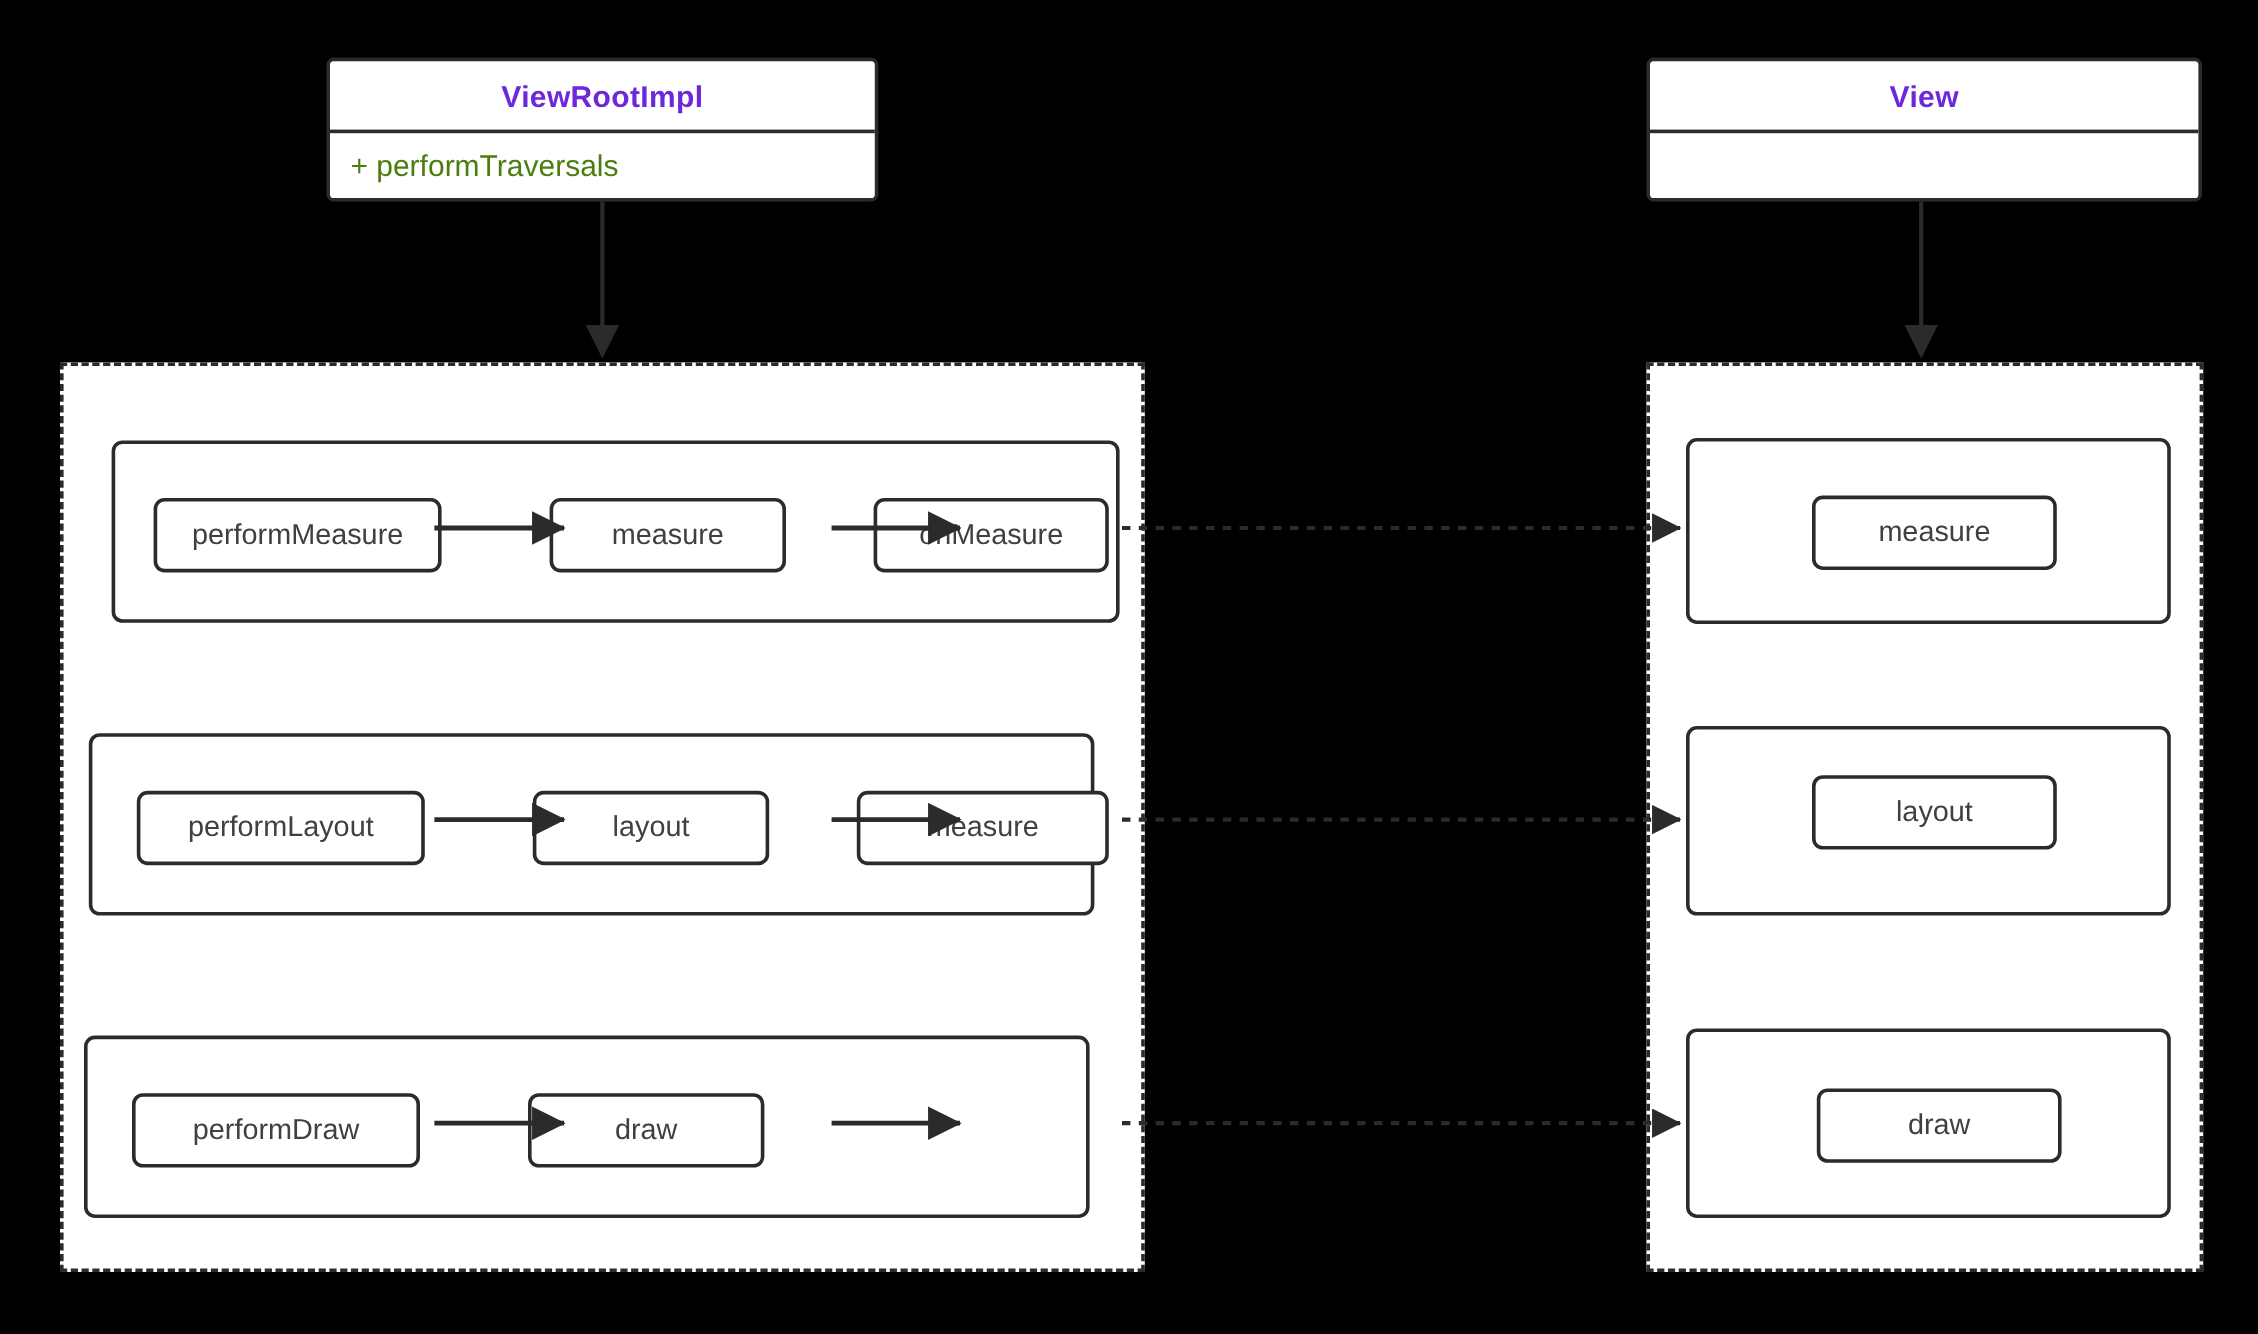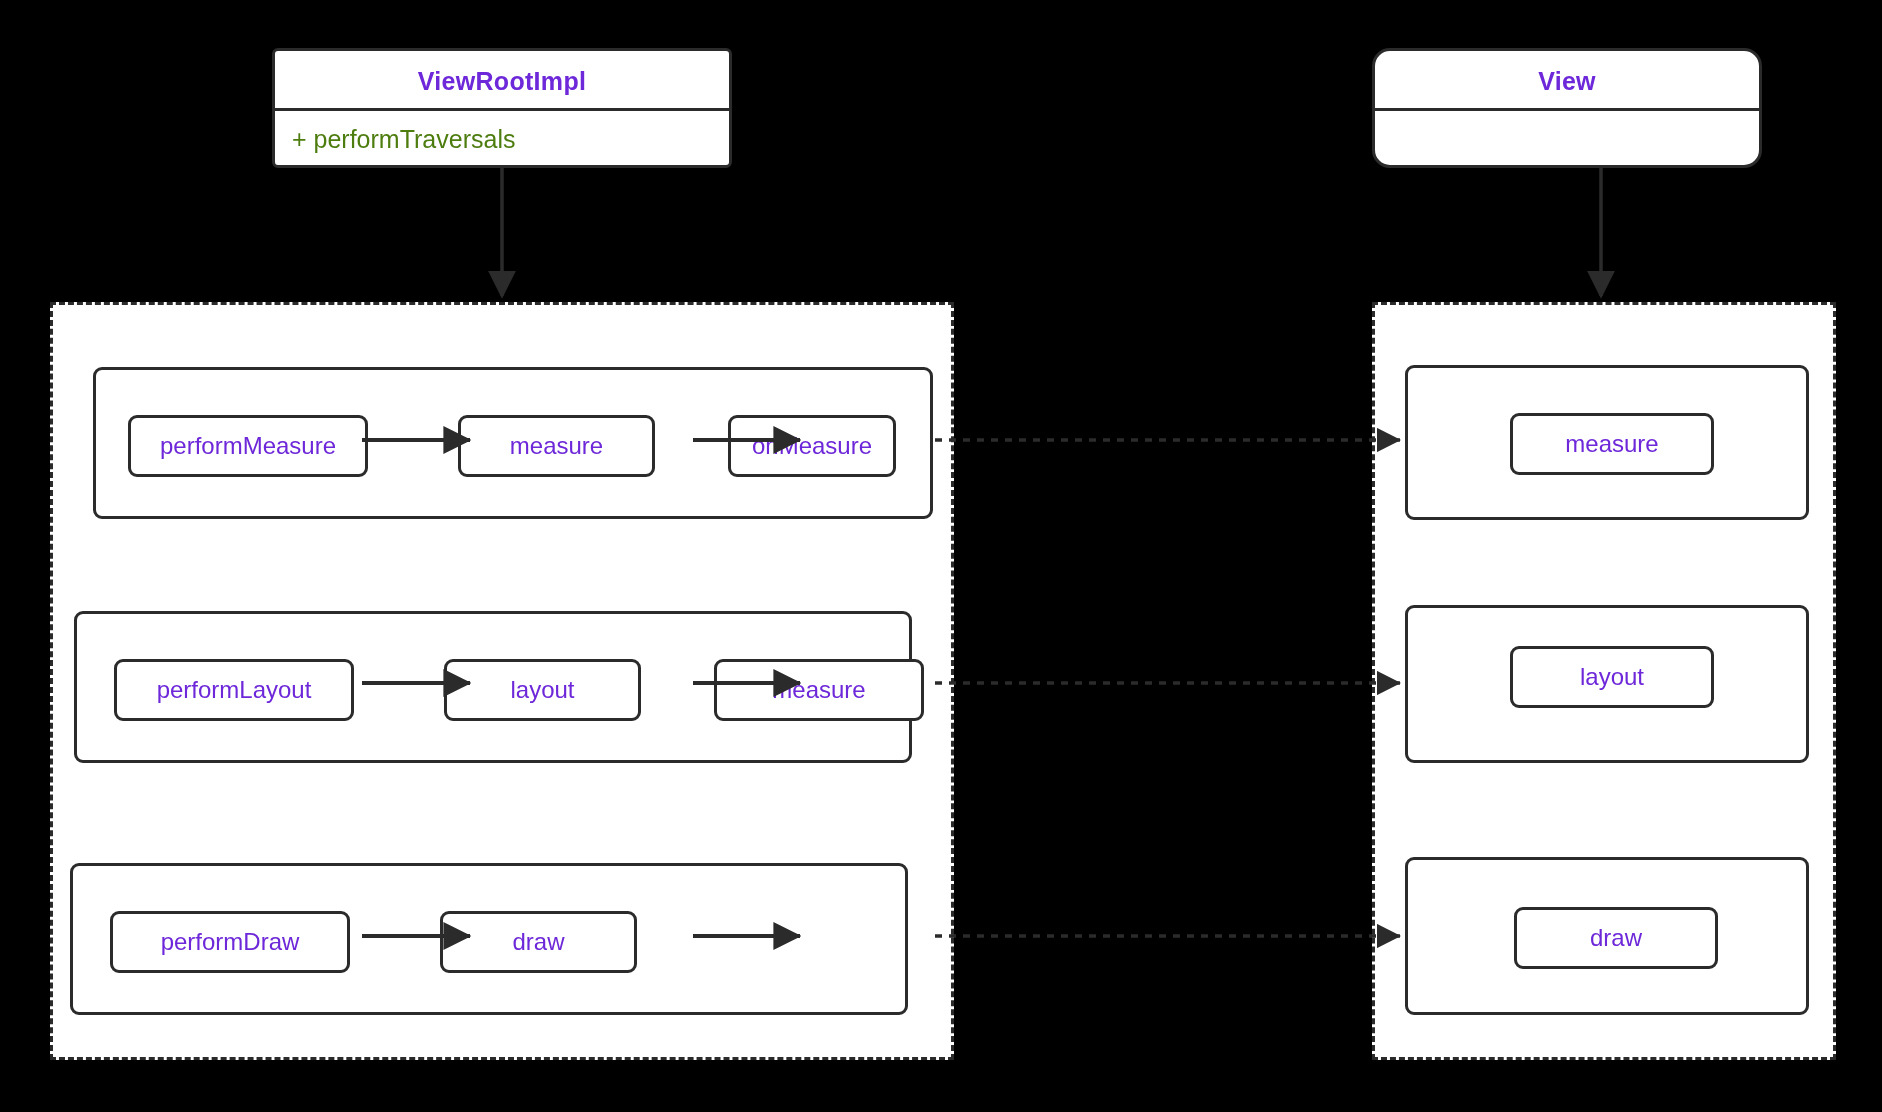--- a/index.html
+++ b/index.html
@@ -73,21 +73,21 @@
   }
 
   
   .node-box {
     position: absolute;
     background: #ffffff;
     border: 3px solid #2b2b2b;
     border-radius: 9px;
     box-sizing: border-box;
     font-size: 24px;
-    color: #6d28d9;
+    color: #404040;
     text-align: center;
     display: flex;
     align-items: center;
     justify-content: center;
     overflow: visible;
     line-height: 1.28;
     word-break: break-all;
   }
   .node-box.nowrap { word-break: normal; white-space: nowrap; }
 
@@ -103,31 +103,31 @@
 </head>
 <body>
 
 <div id="stage">
 
   <div class="uml-class" style="left:272px; top:48px; width:460px; height:120px;">
     <div class="uml-title">ViewRootImpl</div>
     <div class="uml-members">+ performTraversals</div>
   </div>
 
-  <div class="uml-class" style="left:1372px; top:48px; width:390px; height:120px;border-radius:18px;">
+  <div class="uml-class" style="left:1372px; top:48px; width:463px; height:120px;">
     <div class="uml-title">View</div>
     <div class="uml-members empty"></div>
   </div>
 
   <div class="dashed-container" style="left:50px; top:302px; width:904px; height:758px;">
 
     <div class="group-box" style="left:40px; top:62px; width:840px; height:152px;">
       <div class="node-box" style="left:32px; top:45px; width:240px; height:62px;">performMeasure</div>
       <div class="node-box nowrap" style="left:362px; top:45px; width:197px; height:62px;">measure</div>
-      <div class="node-box nowrap" style="left:632px; top:45px; width:168px; height:62px;">onMeasure</div>
+      <div class="node-box nowrap" style="left:632px; top:45px; width:196px; height:62px;">onMeasure</div>
     </div>
 
     <div class="group-box" style="left:21px; top:306px; width:838px; height:152px;">
       <div class="node-box nowrap" style="left:37px; top:45px; width:240px; height:62px;">performLayout</div>
       <div class="node-box nowrap" style="left:367px; top:45px; width:197px; height:62px;">layout</div>
       <div class="node-box nowrap" style="left:637px; top:45px; width:210px; height:62px;">measure</div>
     </div>
 
     <div class="group-box" style="left:17px; top:558px; width:838px; height:152px;">
       <div class="node-box nowrap" style="left:37px; top:45px; width:240px; height:62px;">performDraw</div>

